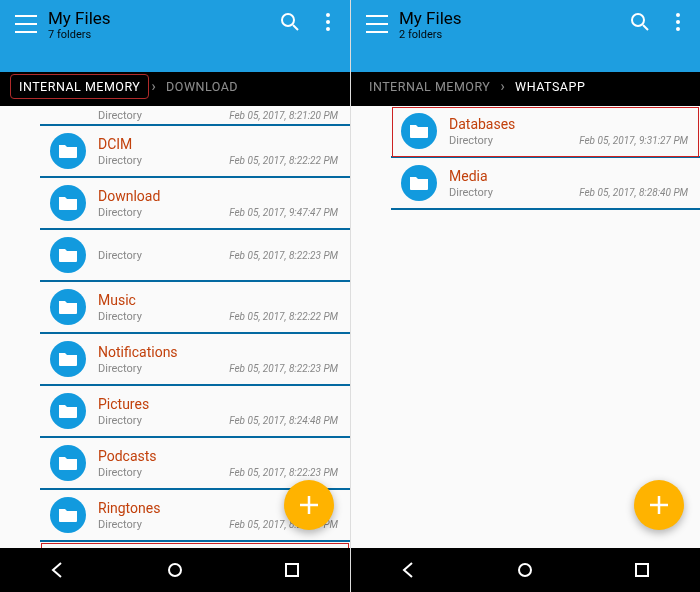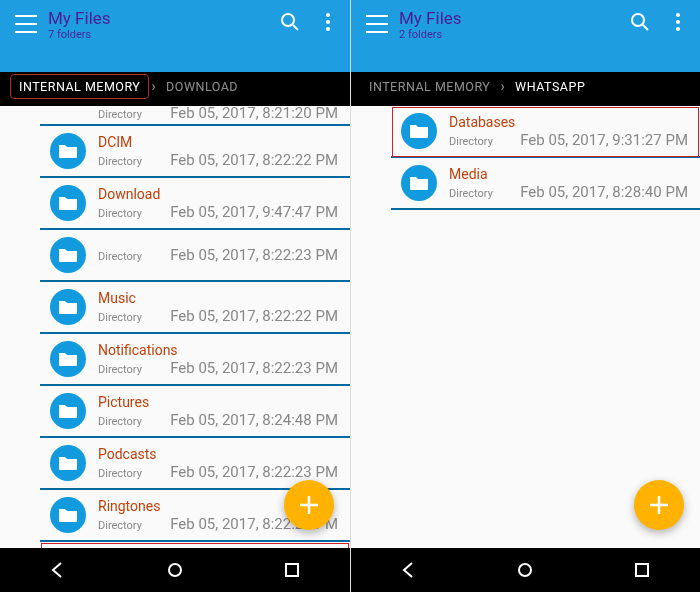--- a/index.html
+++ b/index.html
@@ -1,40 +1,40 @@
 <!DOCTYPE html>
 <html><head>
 <meta charset="utf-8">
 <style>
 * { margin:0; padding:0; box-sizing:border-box; font-family:Roboto,Arial,sans-serif; }
 body { background:#fff; width:700px; height:592px; display:flex; }
 .pane { width:350px; height:592px; display:flex; flex-direction:column; position:relative; background:#fafafa; }
 .pane + .pane { border-left:1px solid #ddd; }
-.appbar { background:#1e9ee0; color:#4c1d95; height:72px; display:flex; align-items:flex-start; padding:8px 10px 0 10px; }
+.appbar { background:#1e9ee0; color:#000000; height:72px; display:flex; align-items:flex-start; padding:8px 10px 0 10px; }
 .menu-btn { width:32px; height:32px; display:flex; align-items:center; justify-content:center; cursor:pointer; }
 .appbar-titles { flex:1; padding-left:6px; }
 .app-title { font-size:17px; font-weight:400; }
 .app-sub { font-size:11px; opacity:.95; }
 .appbar-actions { display:flex; gap:14px; padding-top:2px; }
 .icon-btn { width:24px; height:24px; display:flex; align-items:center; justify-content:center; cursor:pointer; }
 .breadcrumb { background:#000000; color:#fff; height:34px; display:flex; align-items:center; padding:0 10px 6px 10px; font-size:12.5px; letter-spacing:.5px; }
 .crumb { color:rgba(255,255,255,.55); padding:4px 8px; white-space:nowrap; }
 .crumb.active { color:#fff; }
 .crumb.boxed { border:1.5px solid #b02a2a; border-radius:4px; }
 .chev { color:rgba(255,255,255,.55); padding:0 2px; font-size:14px; }
 .list { flex:1; overflow:hidden; background:#fafafa; }
 .row { display:flex; align-items:center; height:52px; padding:0 12px 0 10px; border-bottom:2px solid #0369a1; background:#fafafa;margin-left:40px; }
 .row.partial { height:20px; border-top:none; align-items:flex-end; padding-bottom:2px; }
 .row.highlighted { outline:1.5px solid #c22; outline-offset:-2px; }
 .folder-ico { width:36px; height:36px; border-radius:50%; background:#129ade; display:flex; align-items:center; justify-content:center; flex-shrink:0; position:relative; }
 .row-texts { flex:1; padding-left:12px; min-width:0; display:flex; flex-direction:column; justify-content:center; }
 .fname { font-size:14px; color:#c2410c; line-height:1.35; }
 .sub-line { display:flex; justify-content:space-between; align-items:baseline; }
 .ftype { font-size:11px; color:#888; }
-.fdate { font-size:15px; color:#888; }
+.fdate { font-size:10px; color:#888;font-style:italic; }
 .fab { position:absolute; right:16px; bottom:62px; width:50px; height:50px; border-radius:50%; background:#ffb300; box-shadow:0 3px 8px rgba(0,0,0,.3); display:flex; align-items:center; justify-content:center; cursor:pointer; }
 .navbar { height:44px; background:#000; display:flex; align-items:center; justify-content:space-around; }
 .nav-btn { width:30px; height:30px; display:flex; align-items:center; justify-content:center; cursor:pointer; }
 svg { display:block; }
 </style>
 </head>
 <body>
 
 <div class="pane">
   <div class="appbar">

